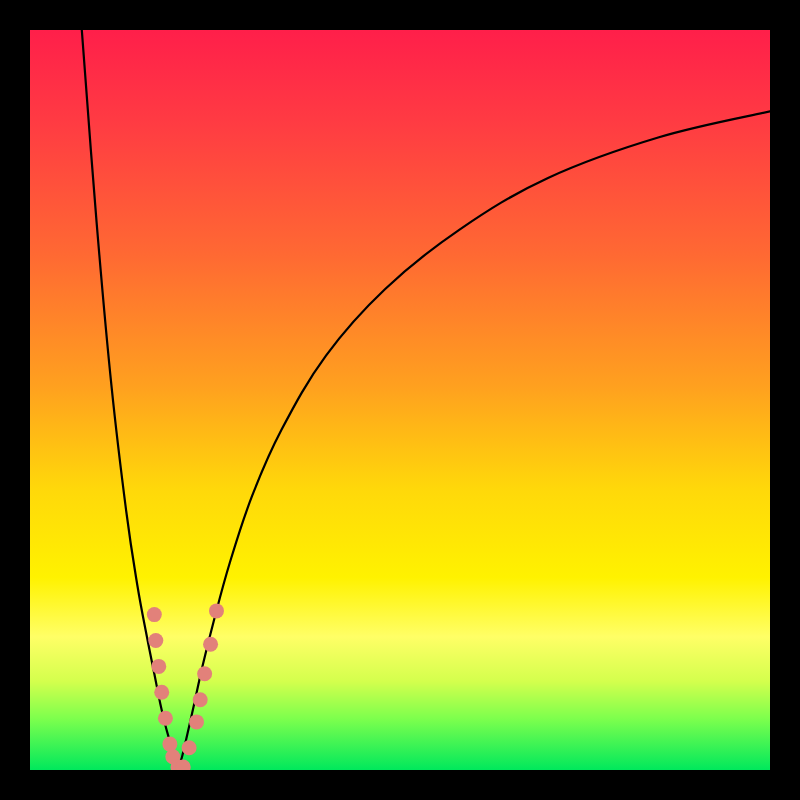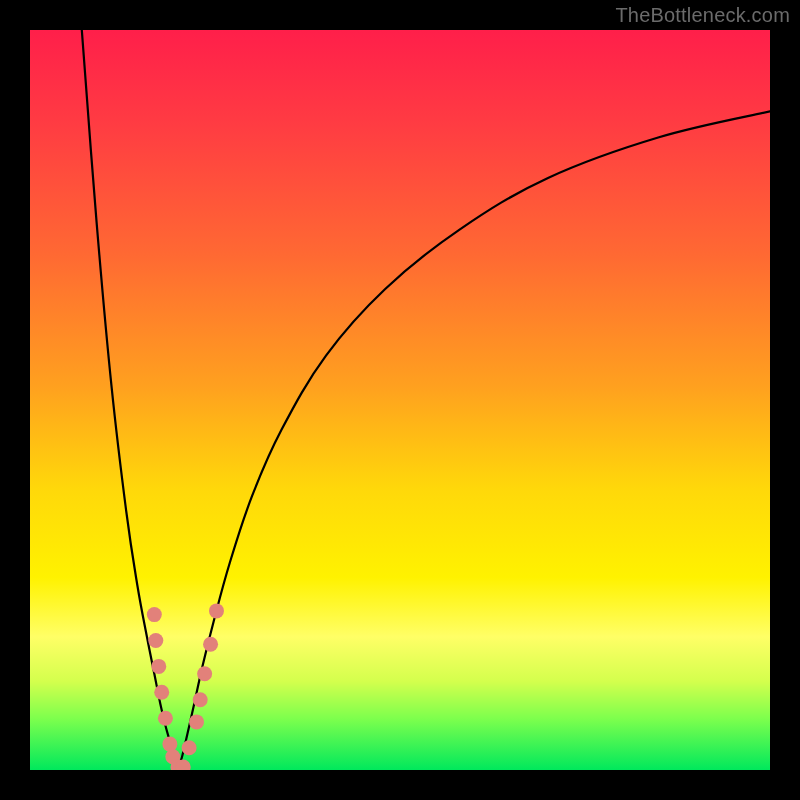--- a/index.html
+++ b/index.html
@@ -78,14 +78,13 @@
           <circle cx="153.17999999999998" cy="737.04" r="7.5" fill="#e2817a" stroke="#b55a55" stroke-width="0"></circle>
           <circle cx="159.1" cy="717.8" r="7.5" fill="#e2817a" stroke="#b55a55" stroke-width="0"></circle>
           <circle cx="166.5" cy="691.9" r="7.5" fill="#e2817a" stroke="#b55a55" stroke-width="0"></circle>
           <circle cx="170.20000000000002" cy="669.7" r="7.5" fill="#e2817a" stroke="#b55a55" stroke-width="0"></circle>
           <circle cx="174.64000000000001" cy="643.8" r="7.5" fill="#e2817a" stroke="#b55a55" stroke-width="0"></circle>
           <circle cx="180.56" cy="614.2" r="7.5" fill="#e2817a" stroke="#b55a55" stroke-width="0"></circle>
           <circle cx="186.48" cy="580.9" r="7.5" fill="#e2817a" stroke="#b55a55" stroke-width="0"></circle>
         </g>
     </svg>
   </div>
-  <div class="watermark">TheBottleneck.com</div>
 </div>
 
 </body></html>

